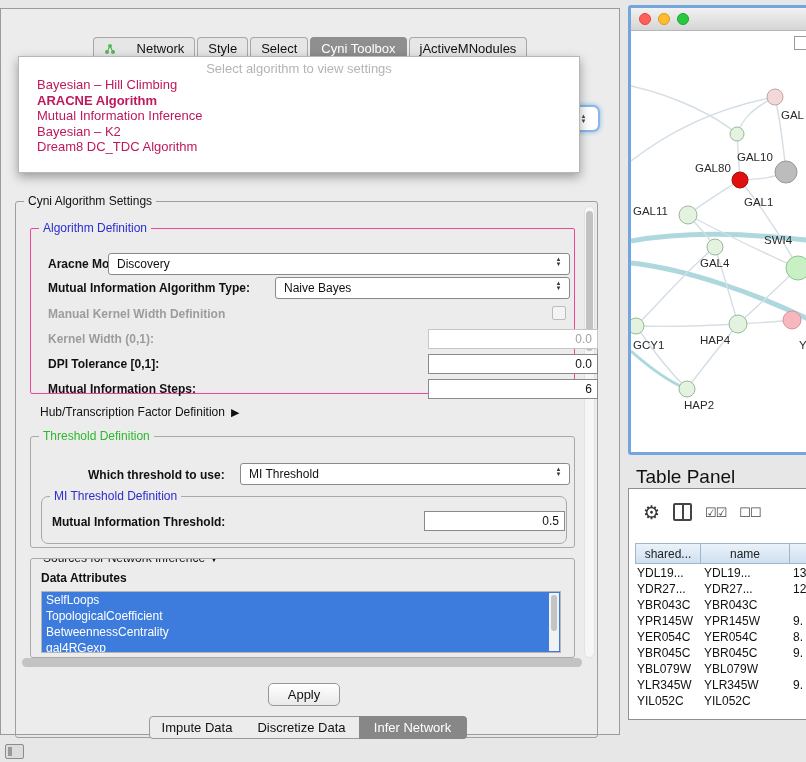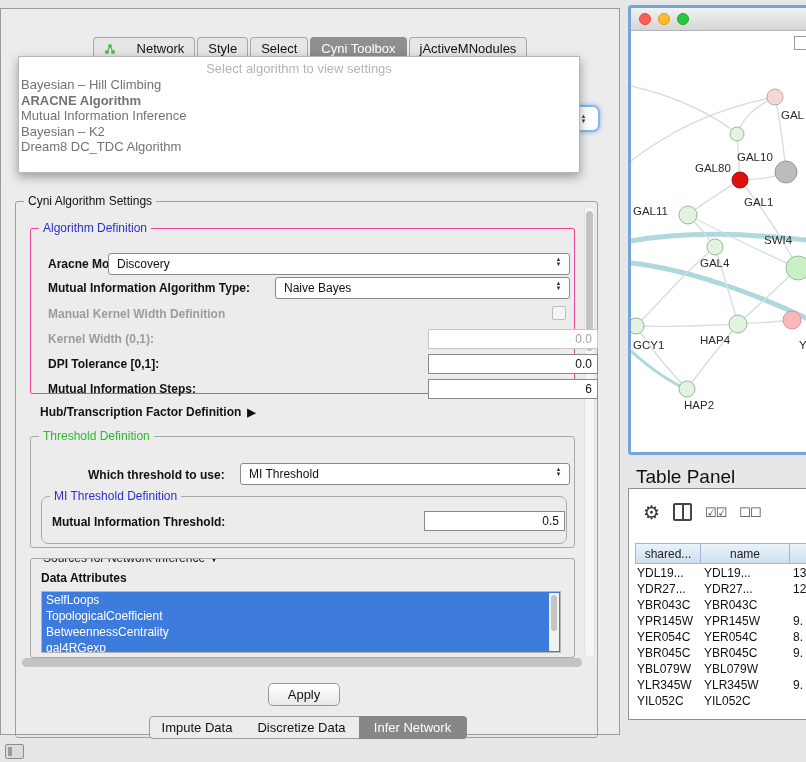--- a/index.html
+++ b/index.html
@@ -13,21 +13,21 @@
   .float-btn{width:9px;height:9px;border:1.5px solid #222;display:inline-block}
   .close-btn{font-size:13px;font-weight:bold;color:#111;line-height:1}
 
   .tabbar{position:absolute;left:0;top:28px;width:100%;display:flex;justify-content:center;align-items:flex-end;gap:2px}
   .tab{height:22px;box-sizing:border-box;border:1px solid #a8a8a8;border-bottom:none;border-radius:4px 4px 0 0;background:#e6e6e6;padding:0 10px;font-size:13px;display:flex;align-items:center;gap:21px;color:#111;cursor:default}
   .tab.active{background:#8f8f8f;color:#fff;border-color:#8f8f8f}
 
   
   .popup{position:absolute;left:18px;top:56px;width:562px;height:117px;background:#fff;border:1px solid #b7b7b7;box-shadow:0 4px 10px rgba(0,0,0,.35);z-index:60;font-size:13px;padding:3px 0;box-sizing:border-box}
   .popup .ph{color:#b4b4b4;text-align:center;height:17px;line-height:17px}
-  .popup .it{padding-left:2px;height:15.5px;line-height:15.5px;color:#737373;white-space:nowrap}
+  .popup .it{padding-left:18px;height:15.5px;line-height:15.5px;color:#be185d;white-space:nowrap}
   .popup .it.bold{font-weight:bold}
 
   .focus-stepper{position:absolute;left:566px;top:96px;width:33px;height:27px;background:#fff;border:2px solid #8ab6e8;border-radius:7px;box-shadow:0 0 5px #8ab6e8;z-index:50;box-sizing:border-box;display:flex;flex-direction:column;align-items:center;justify-content:center;font-size:6px;line-height:5px;color:#444}
 
   
   .sgroup{position:absolute;left:14px;top:192px;width:583px;height:537px;border:1px solid #9e9e9e;border-radius:3px;box-sizing:border-box}
   .gtitle{position:absolute;top:-8px;left:8px;background:#ececec;padding:0 4px;font-size:12px;color:#111;white-space:nowrap}
   .gtitle.blue{color:#2d2dd0}
   .gtitle.green{color:#2eb82e}
   .vscroll{position:absolute;right:2px;top:4px;width:11px;height:452px;background:#f6f6f6;border:1px solid #e2e2e2;border-radius:6px;box-sizing:border-box}
@@ -40,21 +40,21 @@
   .sbox{position:absolute;left:14px;top:356px;width:545px;height:100px;border:1px solid #a9a9a9;border-radius:3px;box-sizing:border-box;overflow:hidden}
 
   .lbl{position:absolute;font-size:12px;font-weight:bold;color:#111;white-space:nowrap}
   .lbl.dis{color:#9c9c9c}
   .combo{position:absolute;height:22px;background:#fff;border:1px solid #8a8a8a;border-radius:3px;box-sizing:border-box;font-size:12px;display:flex;align-items:center;padding:0 22px 0 8px;color:#111}
   .combo .stp{position:absolute;right:4px;top:3px;width:13px;display:flex;flex-direction:column;align-items:center;font-size:6px;line-height:5px;color:#333}
   .fld{position:absolute;height:20px;background:#fff;border:1px solid #8a8a8a;box-sizing:border-box;font-size:12px;display:flex;align-items:center;justify-content:flex-end;padding:0 5px;color:#111}
   .fld.dis{border-color:#c6c6c6;color:#a2a2a2}
   .chk{position:absolute;width:14px;height:14px;border:1px solid #bdbdbd;background:#f4f4f4;border-radius:2px;box-sizing:border-box}
 
-  .hub{position:absolute;left:24px;top:203px;font-size:12px;font-weight:bold;color:#111}
+  .hub{position:absolute;left:24px;top:203px;font-size:12px;font-weight:normal;color:#111}
   .tri{font-size:11px;margin-left:6px}
   .tri-down{font-size:10px;margin-left:4px}
 
   .attr-lbl{position:absolute;left:10px;top:12px;font-size:12px;font-weight:bold;color:#111}
   .srclist{position:absolute;left:10px;top:32px;width:520px;height:62px;background:#fff;border:1px solid #b5b5b5;box-sizing:border-box;overflow:hidden}
   .srclist .li{height:16px;line-height:16px;font-size:12px;padding-left:4px;background:#3d7bdc;color:#fff;white-space:nowrap}
   .srclist .lvs{position:absolute;right:1px;top:1px;width:10px;height:58px;background:#f2f2f2}
   .srclist .lvs .thumb{position:absolute;left:2px;top:2px;width:6px;height:36px;background:#c4c4c4;border-radius:3px}
 
   .apply{position:absolute;left:267px;top:674px;width:72px;height:23px;border:1px solid #979797;border-radius:5px;background:linear-gradient(#ffffff,#e9e9e9);font-size:13px;display:flex;align-items:center;justify-content:center;color:#111;box-sizing:border-box}

